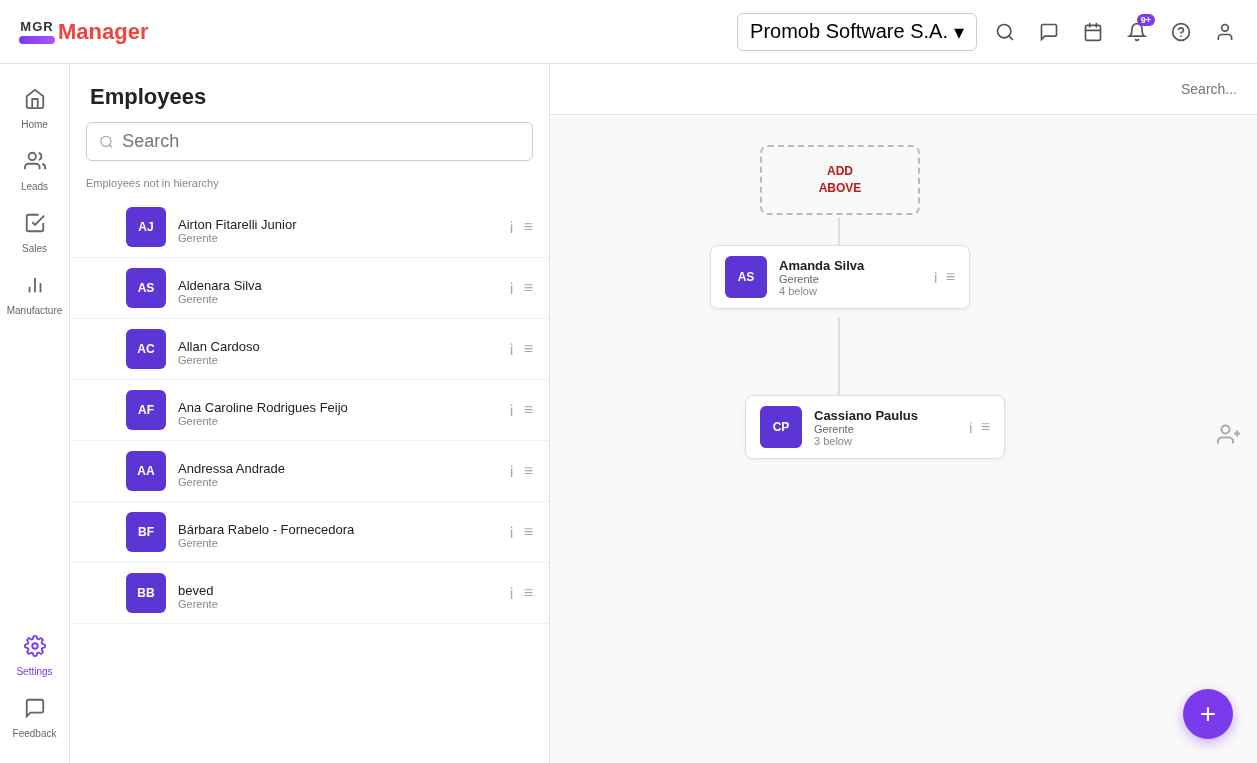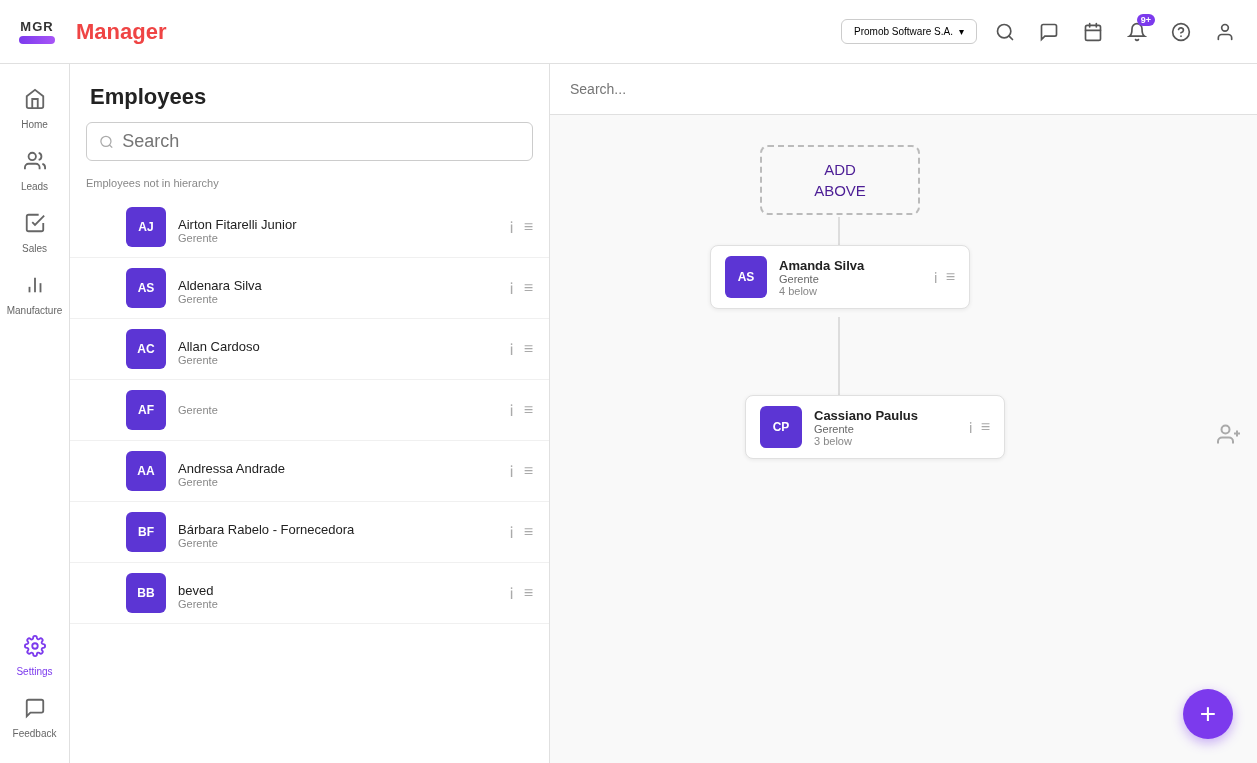--- a/index.html
+++ b/index.html
@@ -12,21 +12,21 @@
       border-bottom: 1px solid #e0e0e0;
       display: flex;
       align-items: center;
       padding: 0 16px;
       gap: 12px;
       flex-shrink: 0;
     }
     .logo-area {
       display: flex;
       align-items: center;
-      gap: 18px;
+      gap: 0;
       margin-right: auto;
     }
     .logo-icon {
       width: 42px;
       height: 42px;
       display: flex;
       flex-direction: column;
       align-items: center;
       justify-content: center;
     }
@@ -51,21 +51,21 @@
     }
     .company-selector {
       display: flex;
       align-items: center;
       gap: 6px;
       border: 1px solid #ccc;
       border-radius: 6px;
       padding: 6px 12px;
       cursor: pointer;
       background: #fff;
-      font-size: 10px;
+      font-size: 20px;
     }
     .header-icon {
       width: 32px;
       height: 32px;
       display: flex;
       align-items: center;
       justify-content: center;
       cursor: pointer;
       color: #555;
       font-size: 18px;
@@ -213,43 +213,44 @@
       padding: 16px 20px;
       border-bottom: 1px solid #e0e0e0;
       background: #fff;
     }
     .right-search input {
       border: none;
       outline: none;
       font-size: 14px;
       width: 100%;
       color: #888;
+      text-align: right;
     }
     .hierarchy-area {
       position: relative;
       width: 100%;
       height: calc(100% - 56px);
       overflow: auto;
     }
 
     
     .add-above-box {
       position: absolute;
       top: 30px;
       left: 210px;
       width: 160px;
       height: 70px;
       border: 2px dashed #bbb;
       border-radius: 8px;
       display: flex;
       align-items: center;
       justify-content: center;
-      color: #4c1d95;
-      font-size: 15px;
-      font-weight: 400;
+      color: #b91c1c;
+      font-size: 12px;
+      font-weight: 700;
       cursor: pointer;
       text-align: center;
       line-height: 1.4;
     }
 
     
     .hierarchy-card {
       position: absolute;
       background: #fff;
       border: 1px solid #e0e0e0;
@@ -486,20 +487,21 @@
         <div class="employee-role">Gerente</div>
       </div>
       <div class="item-actions">
         <span class="icon-btn" style="color:#aaa; font-size:16px;">ℹ</span>
         <span class="drag-handle" style="color:#aaa; font-size:16px;">≡</span>
       </div>
     </div>
           <div class="employee-item">
       <div class="avatar">AF</div>
       <div class="employee-info">
+        <div class="employee-name">Ana Caroline Rodrigues Feijo</div>
         <div class="employee-role">Gerente</div>
       </div>
       <div class="item-actions">
         <span class="icon-btn" style="color:#aaa; font-size:16px;">ℹ</span>
         <span class="drag-handle" style="color:#aaa; font-size:16px;">≡</span>
       </div>
     </div>
           <div class="employee-item">
       <div class="avatar">AA</div>
       <div class="employee-info">

